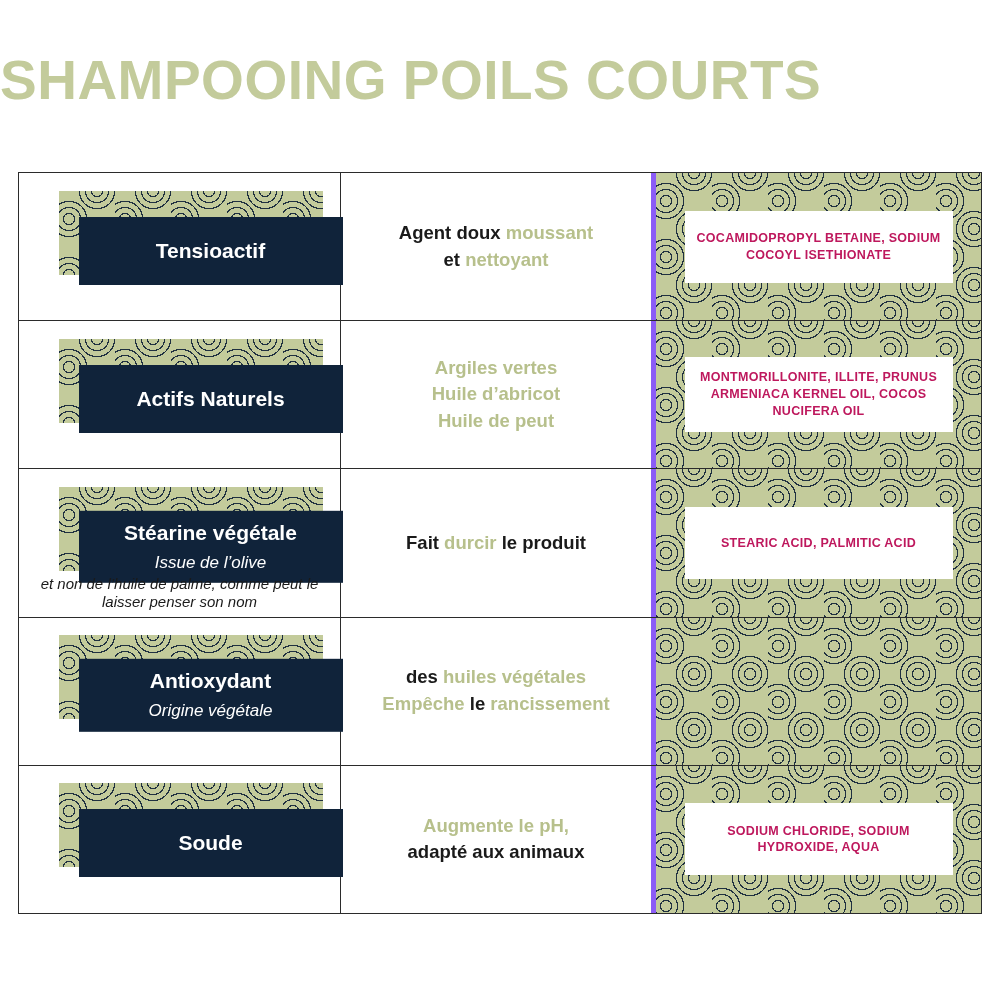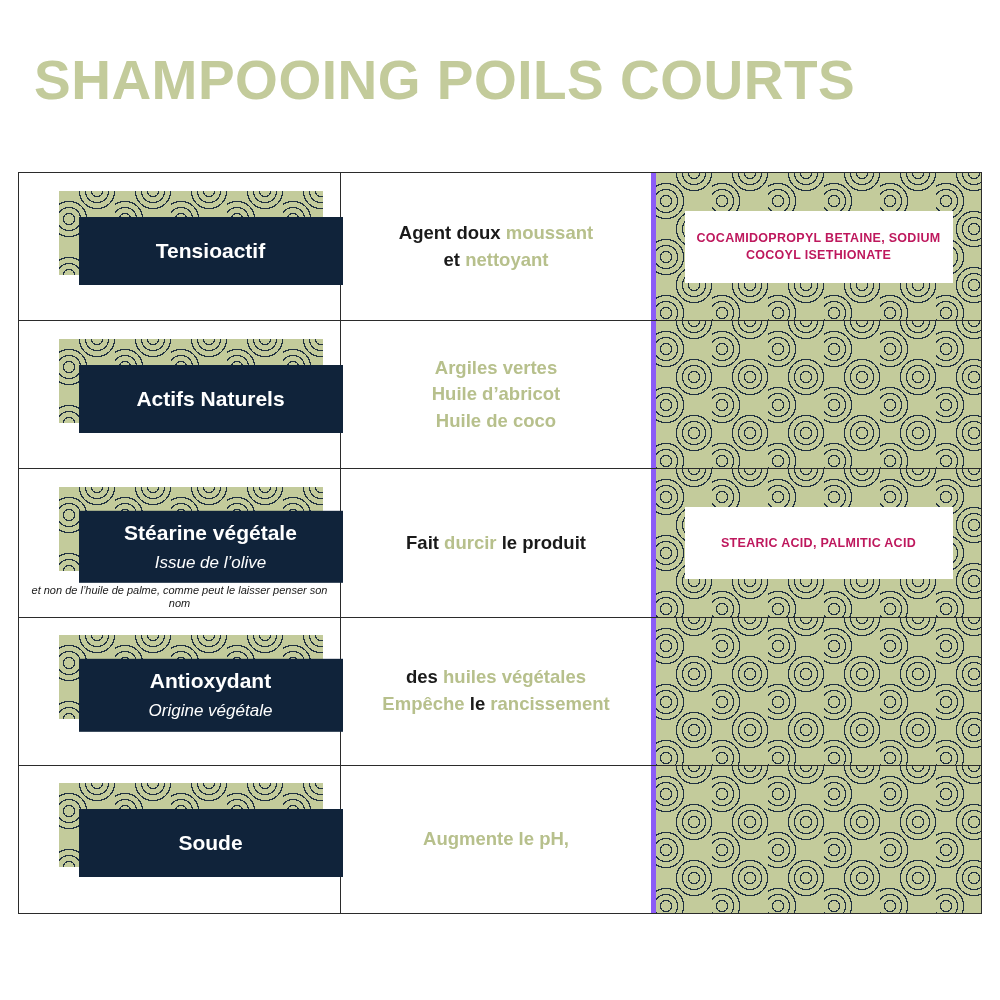--- a/index.html
+++ b/index.html
@@ -25,21 +25,20 @@
     position: absolute;
     top: 48px;
     left: 0;
     width: 796px;
     text-align: center;
     font-size: 55px;
     font-weight: bold;
     letter-spacing: 0.5px;
     color: #c3cb9b;
     white-space: nowrap;
-    margin-left: 34px;
   }
 
   
   .table {
     position: absolute;
     left: 18px;
     top: 172px;
     width: 964px;
     height: 742px;
     border: 1px solid #2b2b2b;
@@ -148,21 +147,21 @@
     font-weight: normal;
     line-height: 1.25;
     margin-top: 7px;
   }
   .footnote {
     position: absolute;
     left: 6px;
     right: 6px;
     bottom: 6px;
     text-align: center;
-    font-size: 11px;
+    font-size: 15px;
     font-style: italic;
     color: #1a1a1a;
     line-height: 1.2;
   }
 
   
   .mid-text {
     text-align: center;
     font-size: 18.5px;
     line-height: 1.45;
@@ -234,25 +233,28 @@
             <div class="left-pattern pattern"></div>
             <div class="navy-card">
               <div class="navy-title">Actifs Naturels</div>
             </div>
           </div>
         </div>
         <div class="col-mid">
           <div class="mid-text">
             <div><span class="g">Argiles vertes</span></div>
             <div><span class="g">Huile d’abricot</span></div>
-            <div><span class="g">Huile de coco</span></div>
-          </div>
-        </div>
-        <div class="col-right">
-          <div class="right-pattern pattern"></div>
+            <div><span class="g">Huile de peut</span></div>
+          </div>
+        </div>
+        <div class="col-right">
+          <div class="right-pattern pattern"></div>
+          <div class="inci-card">
+            <div class="inci-text">MONTMORILLONITE, ILLITE, PRUNUS ARMENIACA KERNEL OIL, COCOS NUCIFERA OIL</div>
+          </div>
         </div>
       </div>
       <div class="row">
         <div class="col-left">
           <div class="left-wrap">
             <div class="left-pattern pattern"></div>
             <div class="navy-card">
               <div class="navy-title">Stéarine végétale</div>
               <div class="navy-sub">Issue de l’olive</div>
             </div>
@@ -296,21 +298,25 @@
           <div class="left-wrap">
             <div class="left-pattern pattern"></div>
             <div class="navy-card">
               <div class="navy-title">Soude</div>
             </div>
           </div>
         </div>
         <div class="col-mid">
           <div class="mid-text">
             <div><span class="g">Augmente le pH,</span></div>
-          </div>
-        </div>
-        <div class="col-right">
-          <div class="right-pattern pattern"></div>
+            <div><span class="d">adapté aux animaux</span></div>
+          </div>
+        </div>
+        <div class="col-right">
+          <div class="right-pattern pattern"></div>
+          <div class="inci-card">
+            <div class="inci-text">SODIUM CHLORIDE, SODIUM HYDROXIDE, AQUA</div>
+          </div>
         </div>
       </div>
     </div>
 
 </div>
 
 </body></html>

